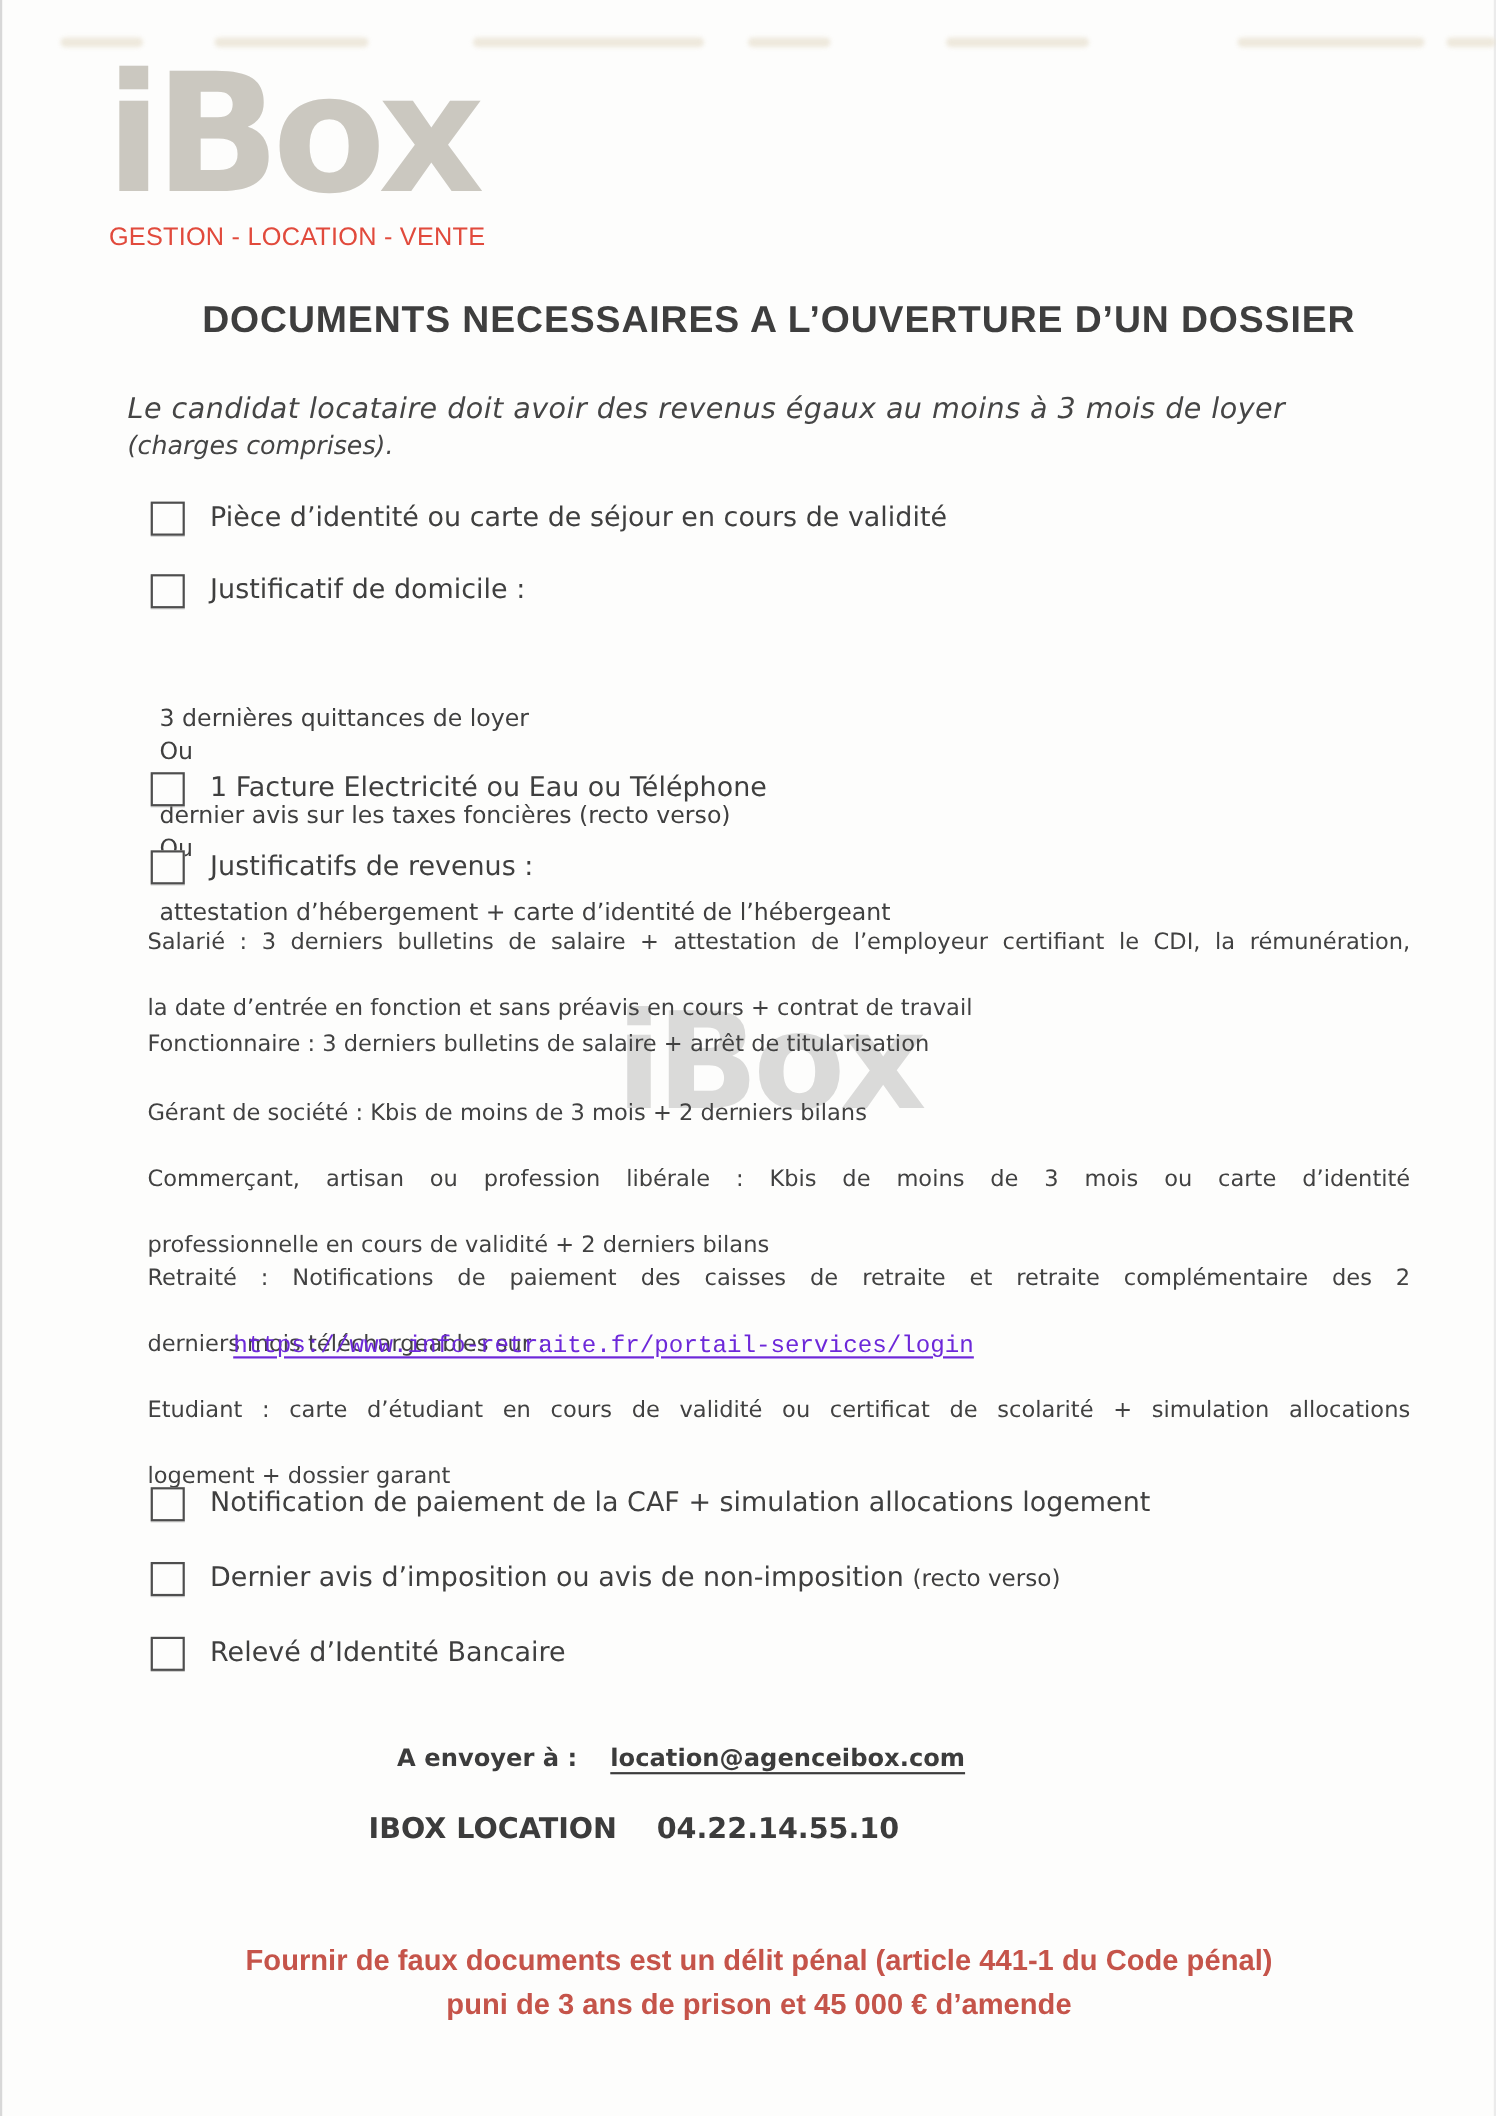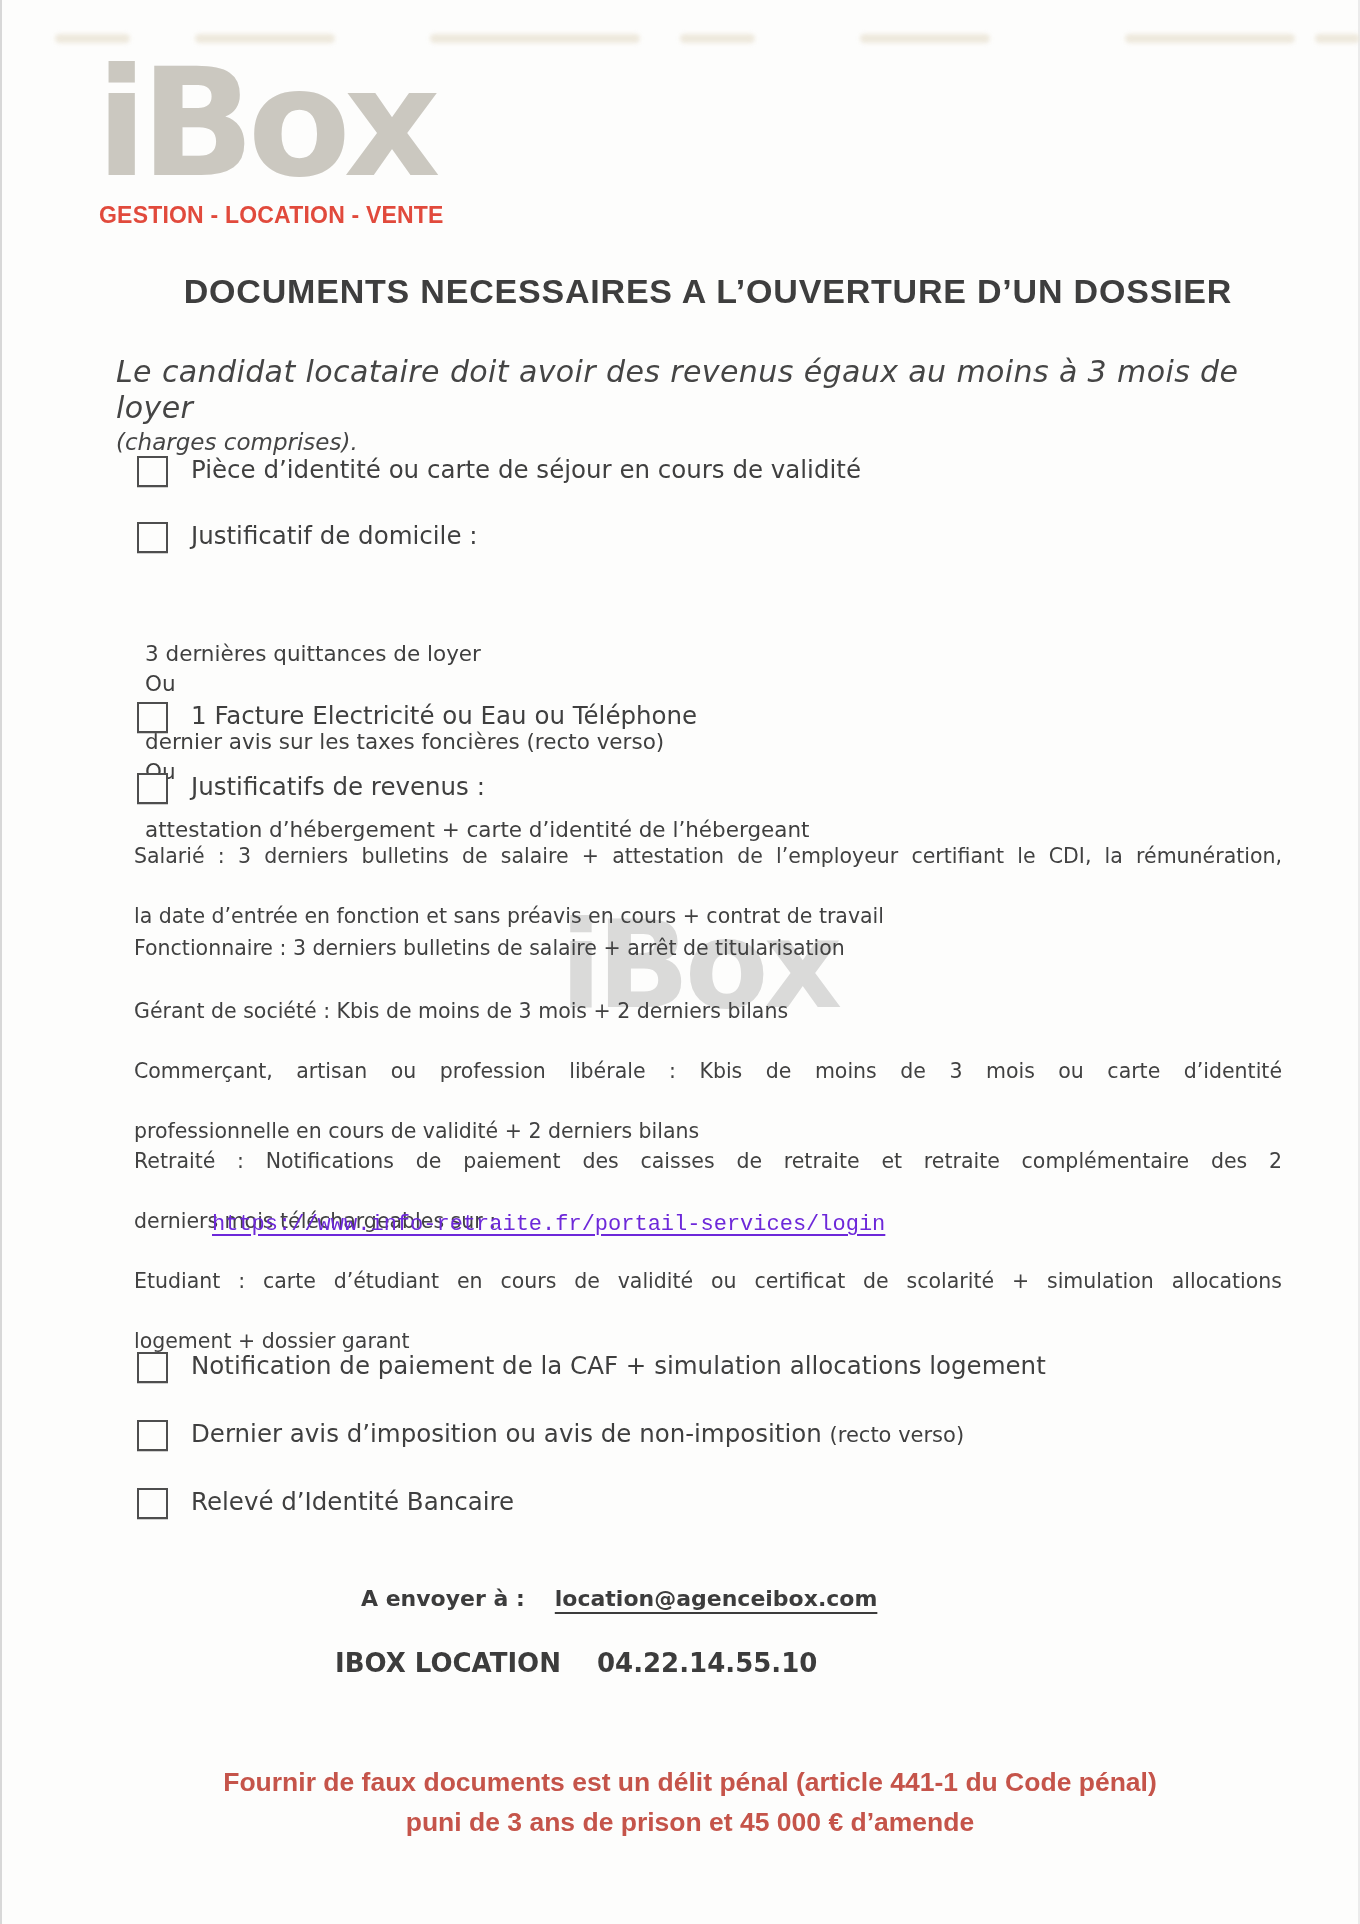--- a/index.html
+++ b/index.html
@@ -14,29 +14,29 @@
   }
   
   .edge-left{position:absolute;left:0;top:0;width:2px;height:100%;background:#b9b9b9;opacity:.55;}
   .edge-right{position:absolute;right:0;top:0;width:2px;height:100%;background:#c5c5c5;opacity:.3;}
   .scan-band{position:absolute;top:31px;left:0;width:100%;height:18px;}
   .streak{position:absolute;top:3px;height:9px;border-radius:6px;background:#e9e2d2;filter:blur(2px);opacity:.75;}
   
   .logo{position:absolute;left:96px;top:48px;font-size:150px;line-height:1;font-weight:700;
         letter-spacing:-7px;color:#cbc8c0;}
   .tagline{position:absolute;left:99px;top:202px;font-family:"Liberation Sans",sans-serif;
-        font-weight:700;font-size:23px;color:#e14a3c;letter-spacing:.2px;}
+        font-weight:400;font-size:23px;color:#e14a3c;letter-spacing:.2px;}
   .watermark{position:absolute;left:560px;top:894px;font-size:122px;font-weight:700;
         letter-spacing:-5px;color:#dadad9;z-index:0;}
   
   .title{position:absolute;left:134px;top:272px;width:1148px;text-align:center;
         font-family:Liberation Sans, sans-serif;font-weight:700;font-size:34px;
         letter-spacing:.8px;color:#3e3e3e;}
   .intro{position:absolute;left:116px;top:354px;width:1180px;font-style:italic;color:#454545;}
-  .intro .l1{font-size:30px;line-height:36px;letter-spacing:.4px;}
+  .intro .l1{font-size:26px;line-height:36px;letter-spacing:.4px;}
   .intro .l2{font-size:23px;line-height:32px;}
   
   .cbrow{position:absolute;left:137px;display:flex;align-items:flex-start;gap:23px;z-index:1;}
   .cbx{flex:0 0 auto;width:27px;height:27px;border:2px solid #4e4e4e;margin-top:2px;
        background:#fdfdfc;box-shadow:0 1px 0 rgba(120,120,120,.35);}
   .cblabel{font-size:24.5px;line-height:32px;color:#3f3f3f;}
   .it{}
   .sm{font-size:21px;}
   
   .sublist{position:absolute;left:145px;top:581px;z-index:1;font-size:21.5px;line-height:30px;}

